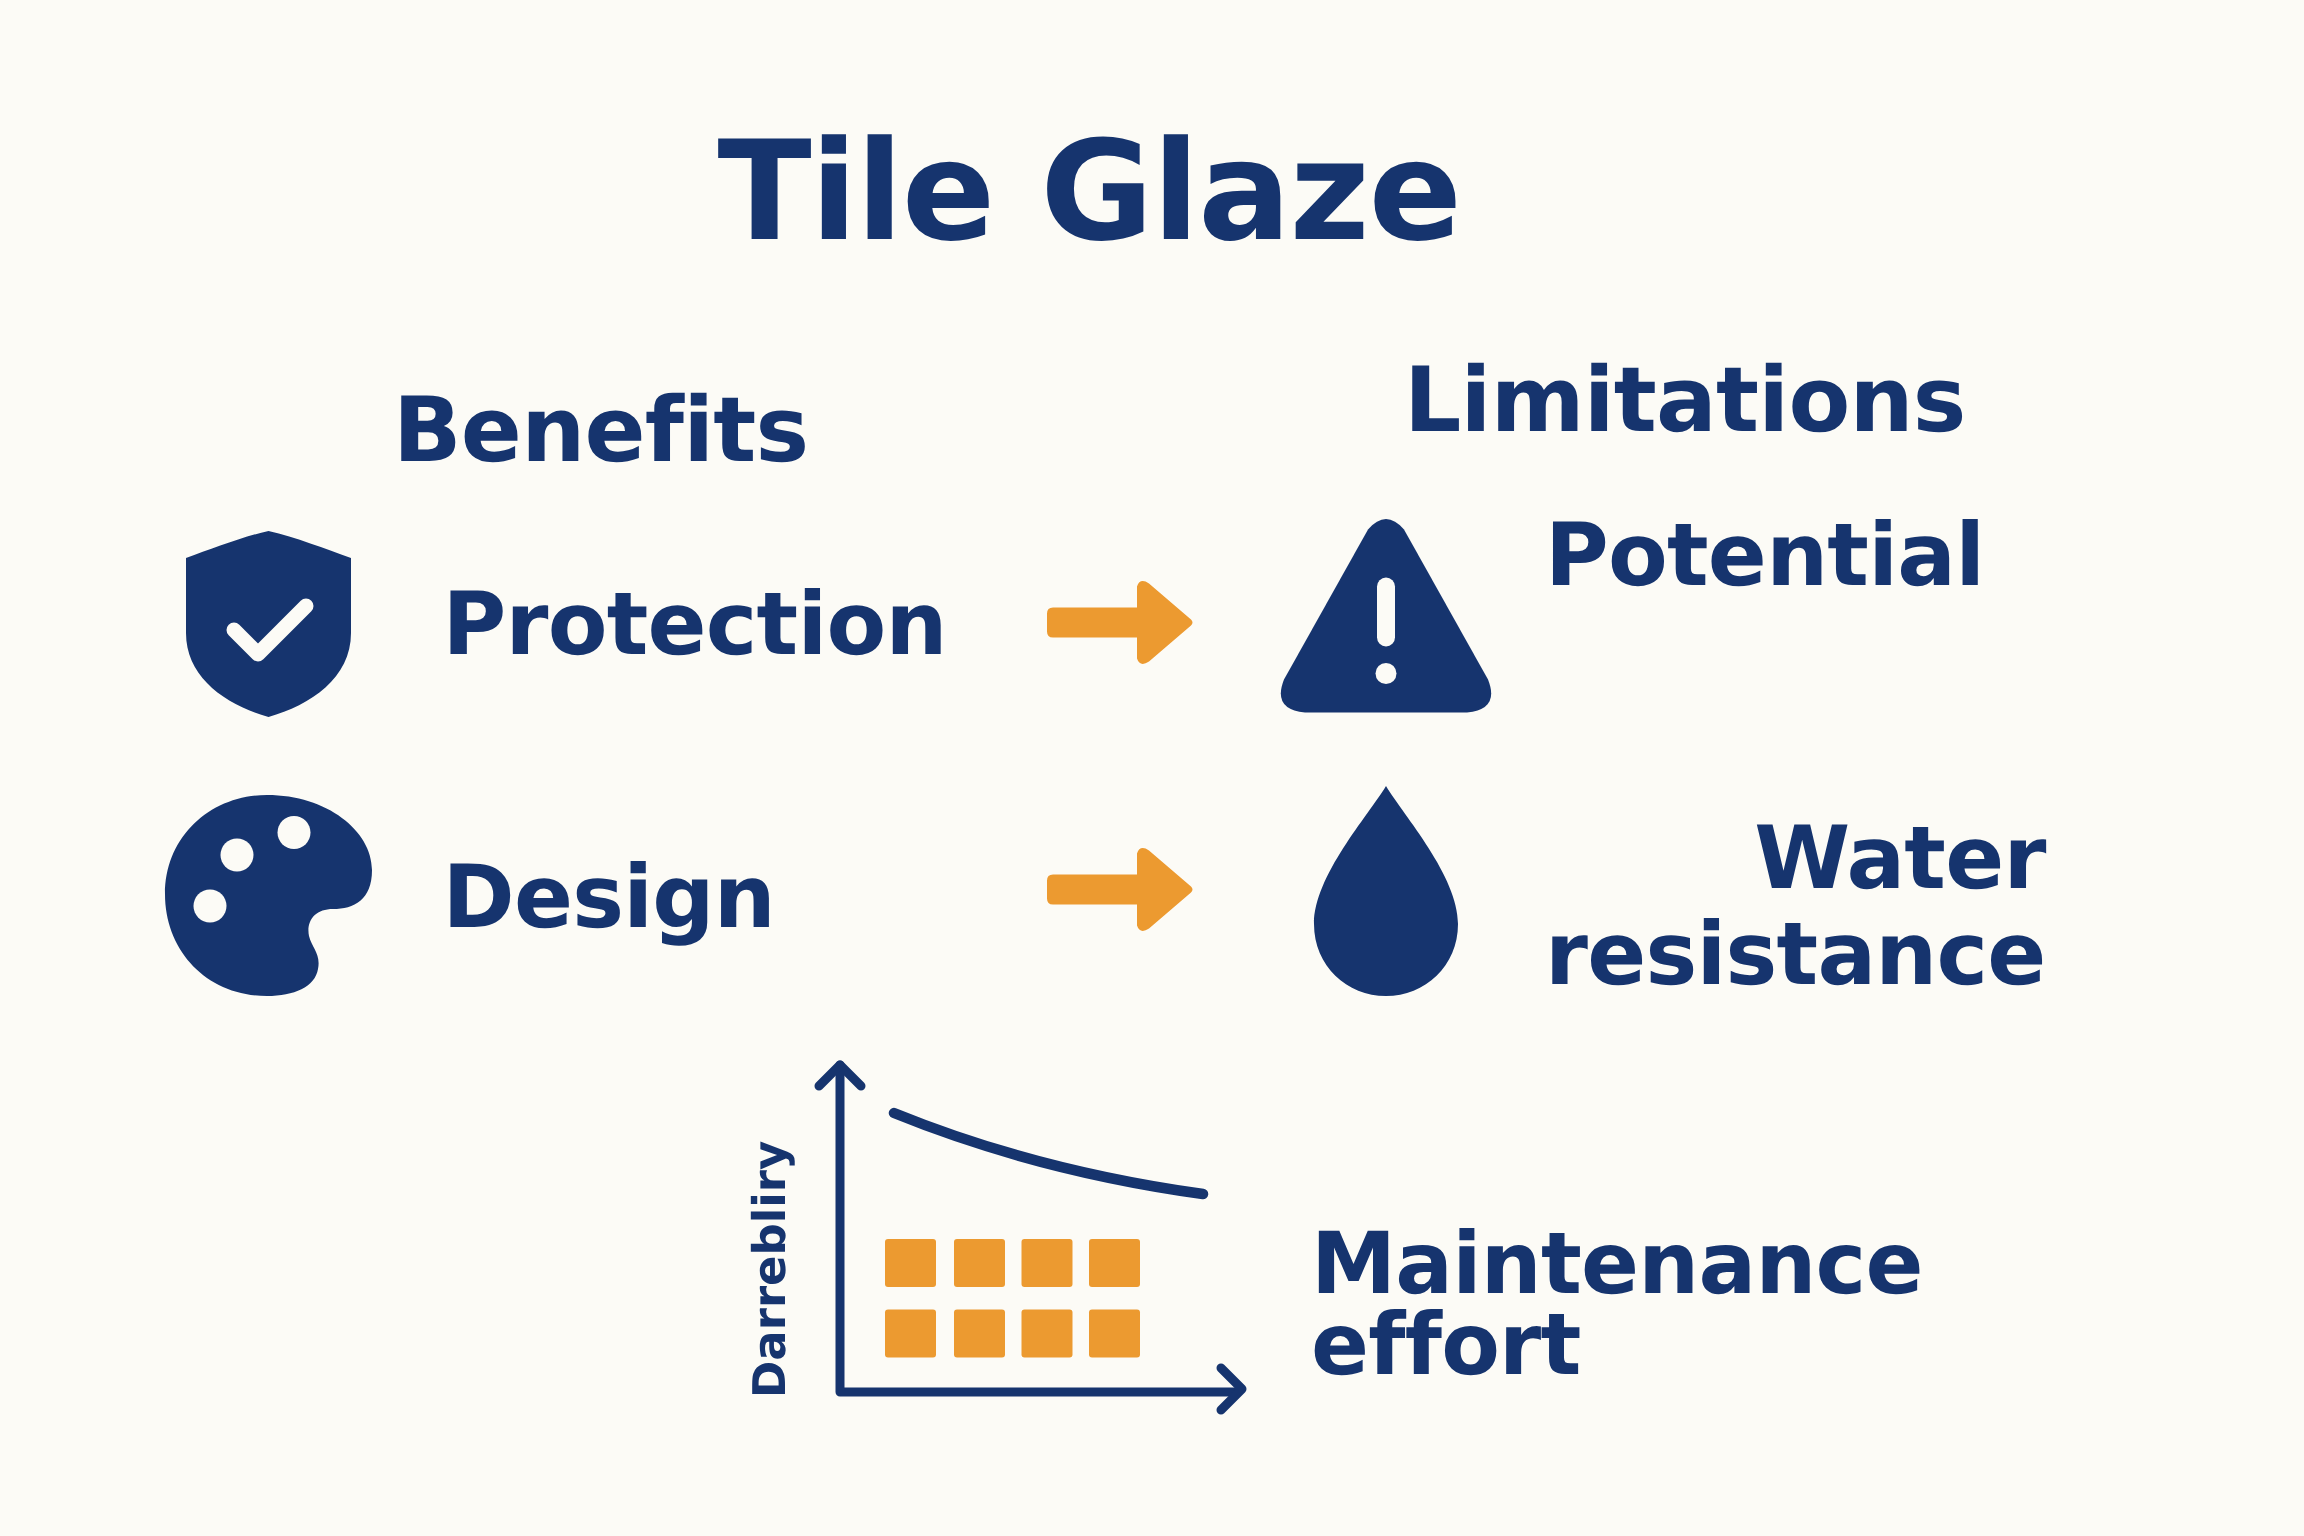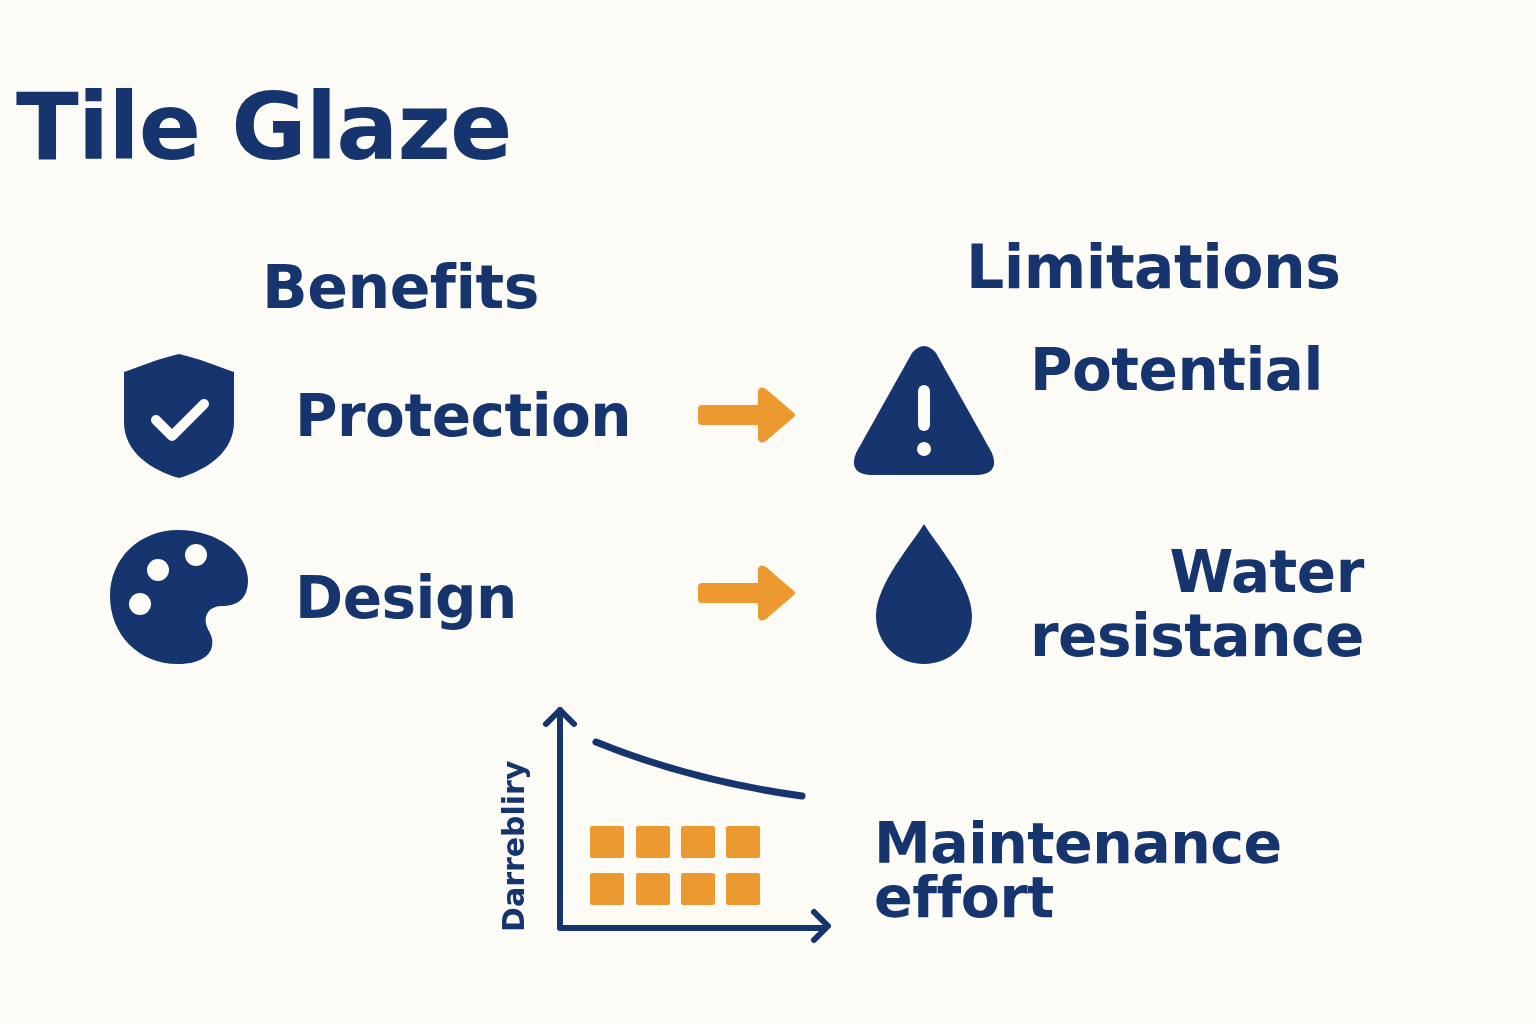--- a/index.html
+++ b/index.html
@@ -7,23 +7,23 @@
     width: 1536px; height: 1024px;
     background: #fcfbf6;
     position: relative;
     overflow: hidden;
     font-family: "DejaVu Sans", "Liberation Sans", sans-serif;
     color: #16346e;
   }
   .abs { position: absolute; }
   .title {
     left: 0; width: 1452px; top: 74px;
+    text-align: center;
     font-size: 92px; font-weight: bold;
     letter-spacing: -1px;
-    padding-left: 16px;
   }
   .col-head {
     font-size: 60px; font-weight: bold; letter-spacing: -0.5px;
   }
   .label {
     font-size: 58px; font-weight: bold; letter-spacing: -0.5px;
     line-height: 64px;
   }
   .small-label {
     font-size: 57px; font-weight: bold; line-height: 54px; letter-spacing: -0.5px;
@@ -35,21 +35,21 @@
     transform: rotate(-90deg);
     white-space: nowrap;
   }
 </style>
 </head>
 <body>
 
 <div class="abs title">Tile Glaze</div>
 
 <div class="abs col-head" style="left:262px; top:232px;margin-top:20px;">Benefits</div>
-<div class="abs col-head" style="left:936px; top:232px;margin-left:30px;">Limitations</div>
+<div class="abs col-head" style="left:936px; top:232px;">Limitations</div>
 
 <div class="abs" style="left:122px; top:352px;">
   <svg width="114" height="128" viewBox="0 0 114 128">
     <path d="M57 2 C75 6 95 14 112 20 L112 70 C112 100 85 118 57 126 C29 118 2 100 2 70 L2 20 C19 14 39 6 57 2 Z" fill="#16346e"></path>
     <path d="M34 68 L50 84 L82 52" fill="none" stroke="#fcfbf6" stroke-width="10" stroke-linecap="round" stroke-linejoin="round"></path>
   </svg>
 </div>
 <div class="abs label" style="left:295px; top:384px;">Protection</div>
 
 <div class="abs" style="left:106px; top:528px;">

